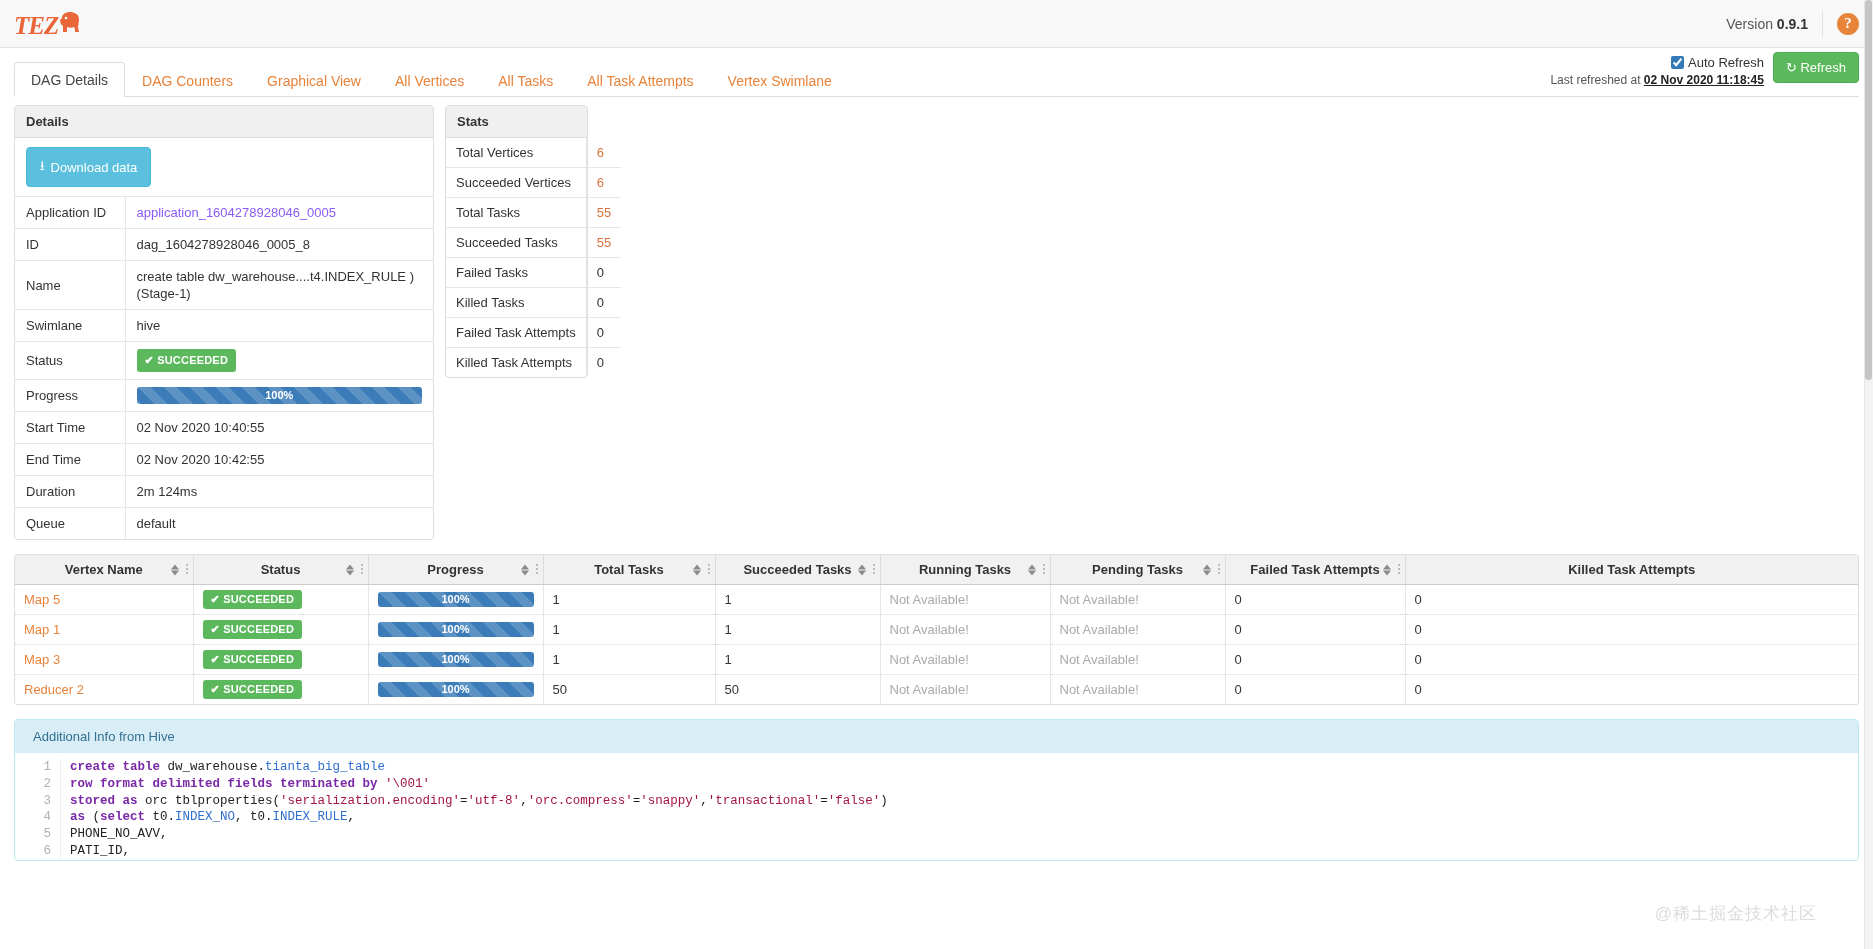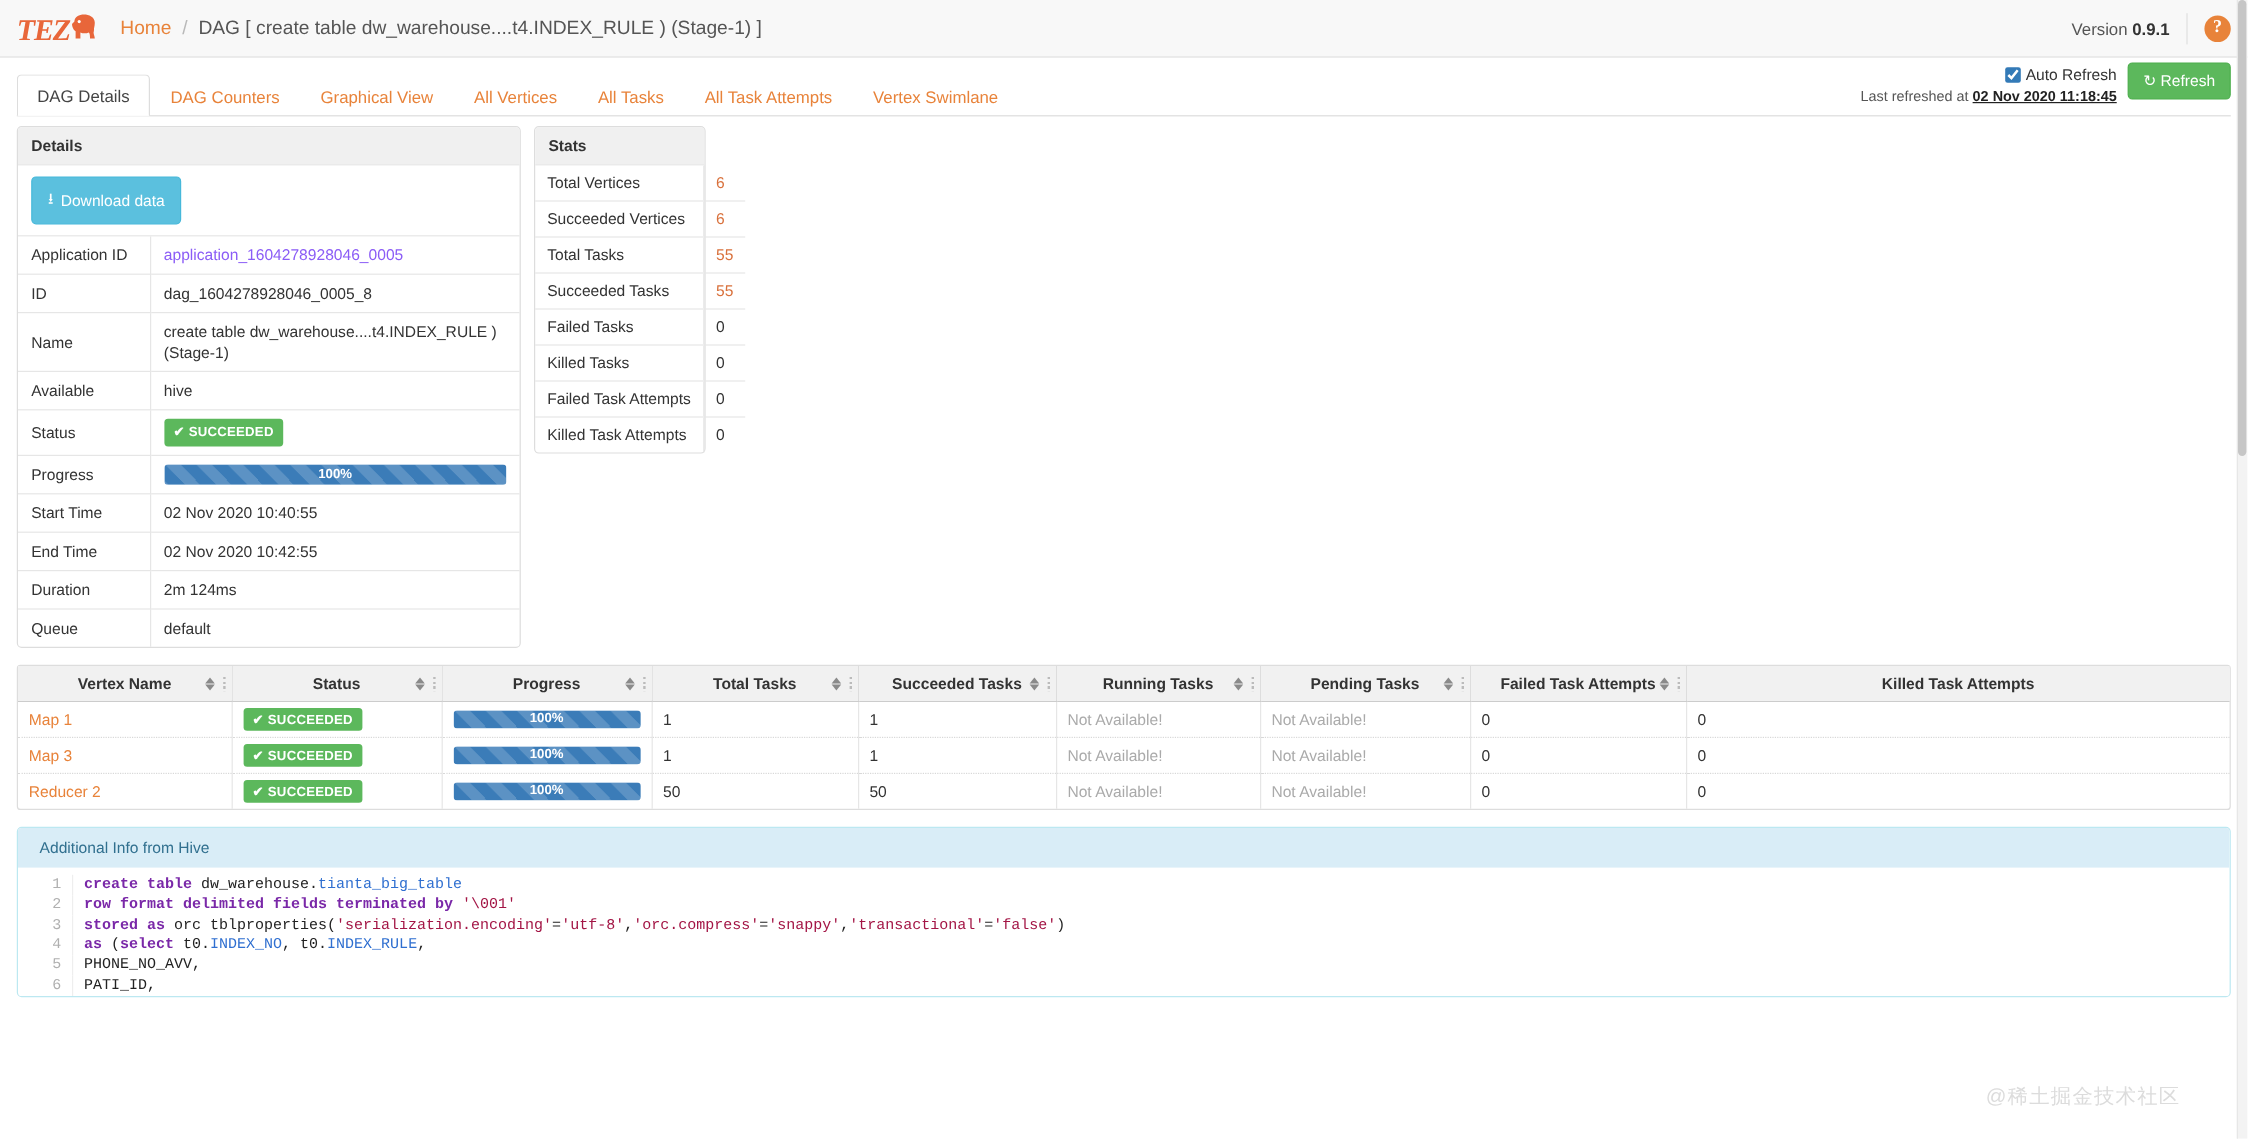--- a/index.html
+++ b/index.html
@@ -177,25 +177,20 @@
   <div class="logo">
     <span class="logo-text">TEZ</span>
     <span class="elephant">
       <svg width="26" height="28" viewBox="0 0 26 28">
         <path d="M6 9c0-4 4-6 8-6s9 2 9 7c0 3-1 5-1 8 0 2 1 3 1 5h-4c0-2 0-4-1-5-2 1-5 1-7 0v5H7v-6c-2-1-3-4-3-6z" fill="#e8663a"></path>
         <path d="M20 12c2 1 3 3 2 5s-3 2-3 0 1-3 1-5z" fill="#e8663a"></path>
         <circle cx="10" cy="9" r="1.3" fill="#fff"></circle>
       </svg>
     </span>
   </div>
-  <div class="crumbs">
-    <a class="crumb-home">Home</a>
-    <span class="crumb-sep">/</span>
-    <span class="crumb-cur">DAG [ create table dw_warehouse....t4.INDEX_RULE ) (Stage-1) ]</span>
-  </div>
   <div class="nav-right">
     <span class="version">
       <span>Version</span> <b>0.9.1</b>
     </span>
     <span class="nav-divider"></span>
     <span class="help-icon">?</span>
   </div>
 </div>
 
 <div class="tabstrip">
@@ -245,21 +240,21 @@
       </tr>
       <tr>
         <td class="k">ID</td>
         <td>dag_1604278928046_0005_8</td>
       </tr>
       <tr>
         <td class="k">Name</td>
         <td>create table dw_warehouse....t4.INDEX_RULE ) (Stage-1)</td>
       </tr>
       <tr>
-        <td class="k">Available</td>
+        <td class="k">Swimlane</td>
         <td>hive</td>
       </tr>
       <tr>
         <td class="k">Status</td>
         <td>
           <span class="badge-succ">
             <span>✔</span>
             <span>SUCCEEDED</span>
           </span>
         </td>
@@ -378,20 +373,35 @@
             </span><span class="grip"></span></th>
       <th><span>Failed Task Attempts</span><span class="sorter">
               <i class="up"></i>
               <i class="dn"></i>
             </span><span class="grip"></span></th>
       <th><span>Killed Task Attempts</span></th>
     </tr>
       </thead>
     <tbody>
       <tr>
+        <td><span class="vname">Map 5</span></td>
+        <td><span class="badge-succ"><span>✔</span> <span>SUCCEEDED</span></span></td>
+        <td>
+            <div class="progress vprog">
+              <div class="bar" style="width:100%">100%</div>
+            </div>
+          </td>
+        <td>1</td>
+        <td>1</td>
+        <td class="na">Not Available!</td>
+        <td class="na">Not Available!</td>
+        <td>0</td>
+        <td>0</td>
+      </tr>
+      <tr>
         <td><span class="vname">Map 1</span></td>
         <td><span class="badge-succ"><span>✔</span> <span>SUCCEEDED</span></span></td>
         <td>
             <div class="progress vprog">
               <div class="bar" style="width:100%">100%</div>
             </div>
           </td>
         <td>1</td>
         <td>1</td>
         <td class="na">Not Available!</td>

